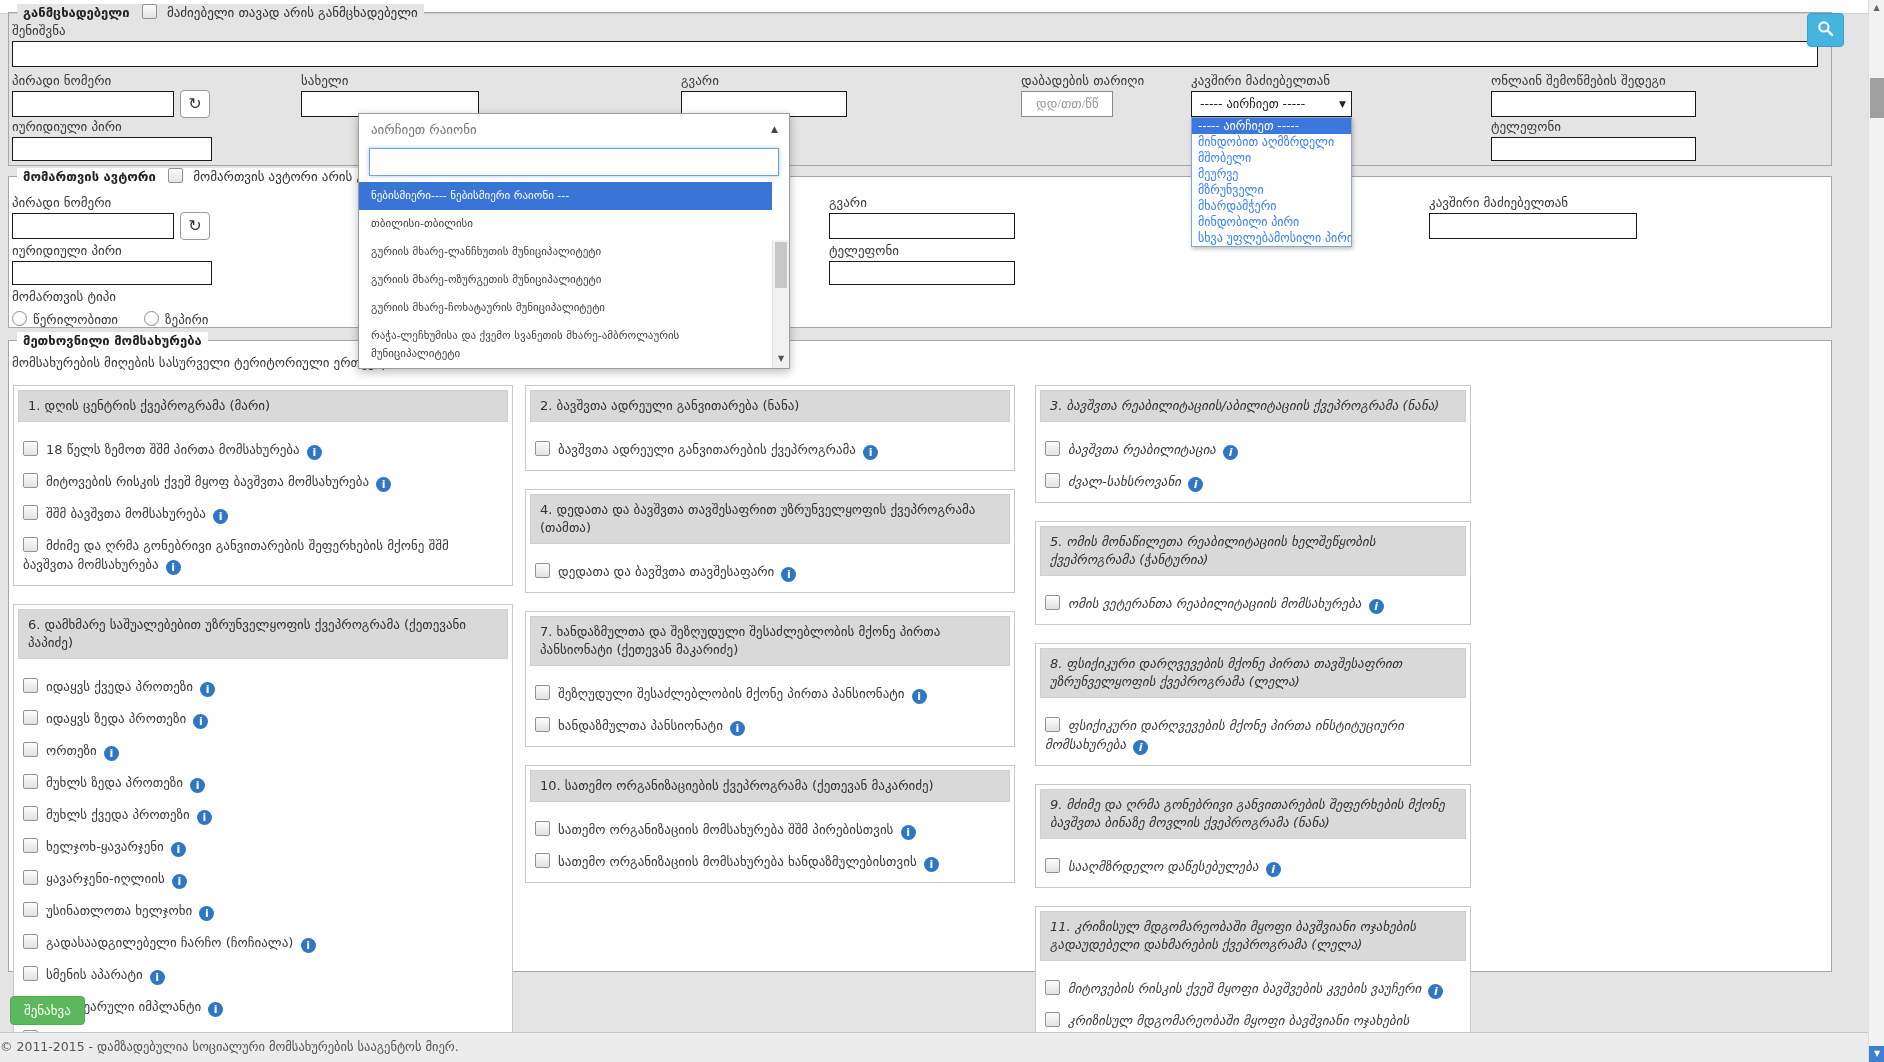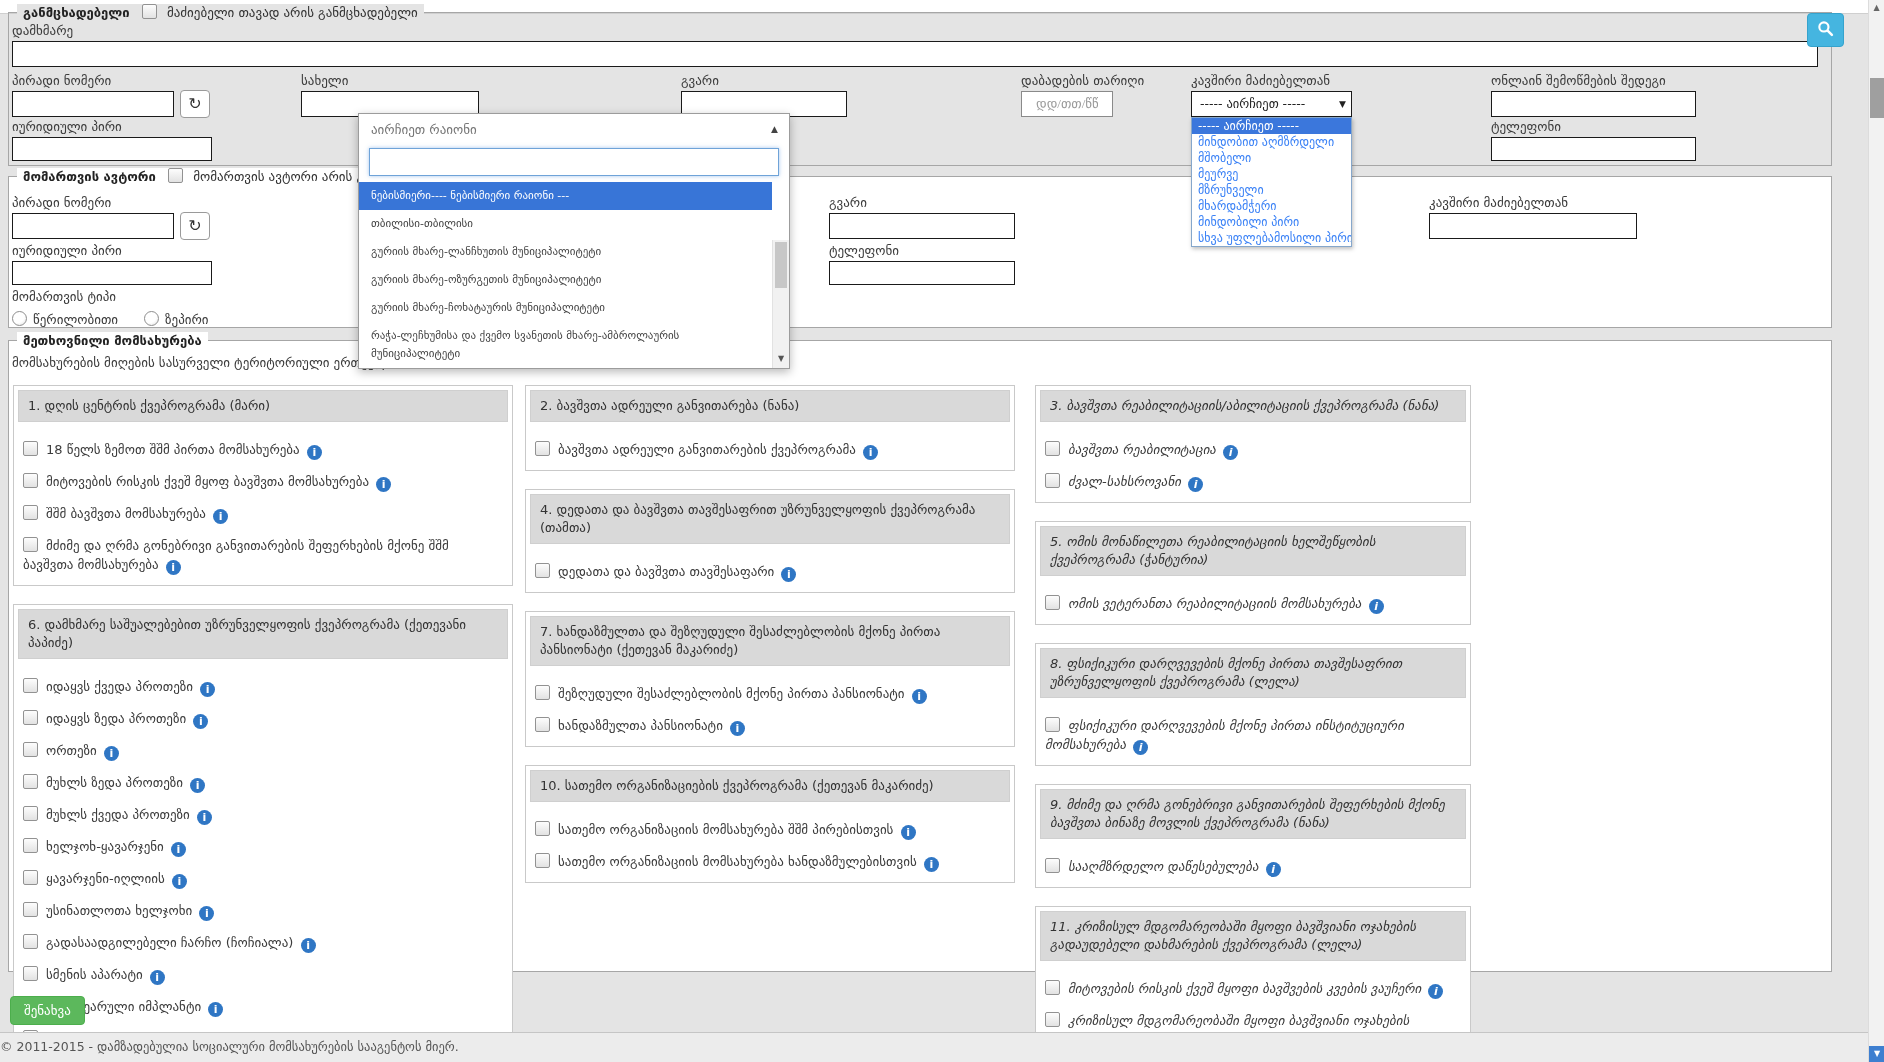--- a/index.html
+++ b/index.html
@@ -83,21 +83,21 @@
 
 <div id="top-strip"></div>
 
 <div class="panel" id="panel-applicant">
   <div class="plegend">
     <b>განმცხადებელი</b>
     <span class="cb"></span>
     <span>მაძიებელი თავად არის განმცხადებელი</span>
   </div>
 
-  <div class="lbl" style="left:3px;top:10px">დამხმარე</div>
+  <div class="lbl" style="left:3px;top:10px">შენიშვნა</div>
   <input class="inp" style="left: 3px; top: 28px; width: 1806px; height: 26px;">
 
   <div class="lbl" style="left:3px;top:60px">პირადი ნომერი</div>
   <input class="inp" style="left: 3px; top: 78px; width: 162px; height: 26px;">
   <button class="btn-refresh" style="left:171px;top:77px"><span>↻</span></button>
 
   <div class="lbl" style="left:292px;top:60px">სახელი</div>
   <input class="inp" style="left: 292px; top: 78px; width: 178px; height: 26px;">
 
   <div class="lbl" style="left:672px;top:60px">გვარი</div>

